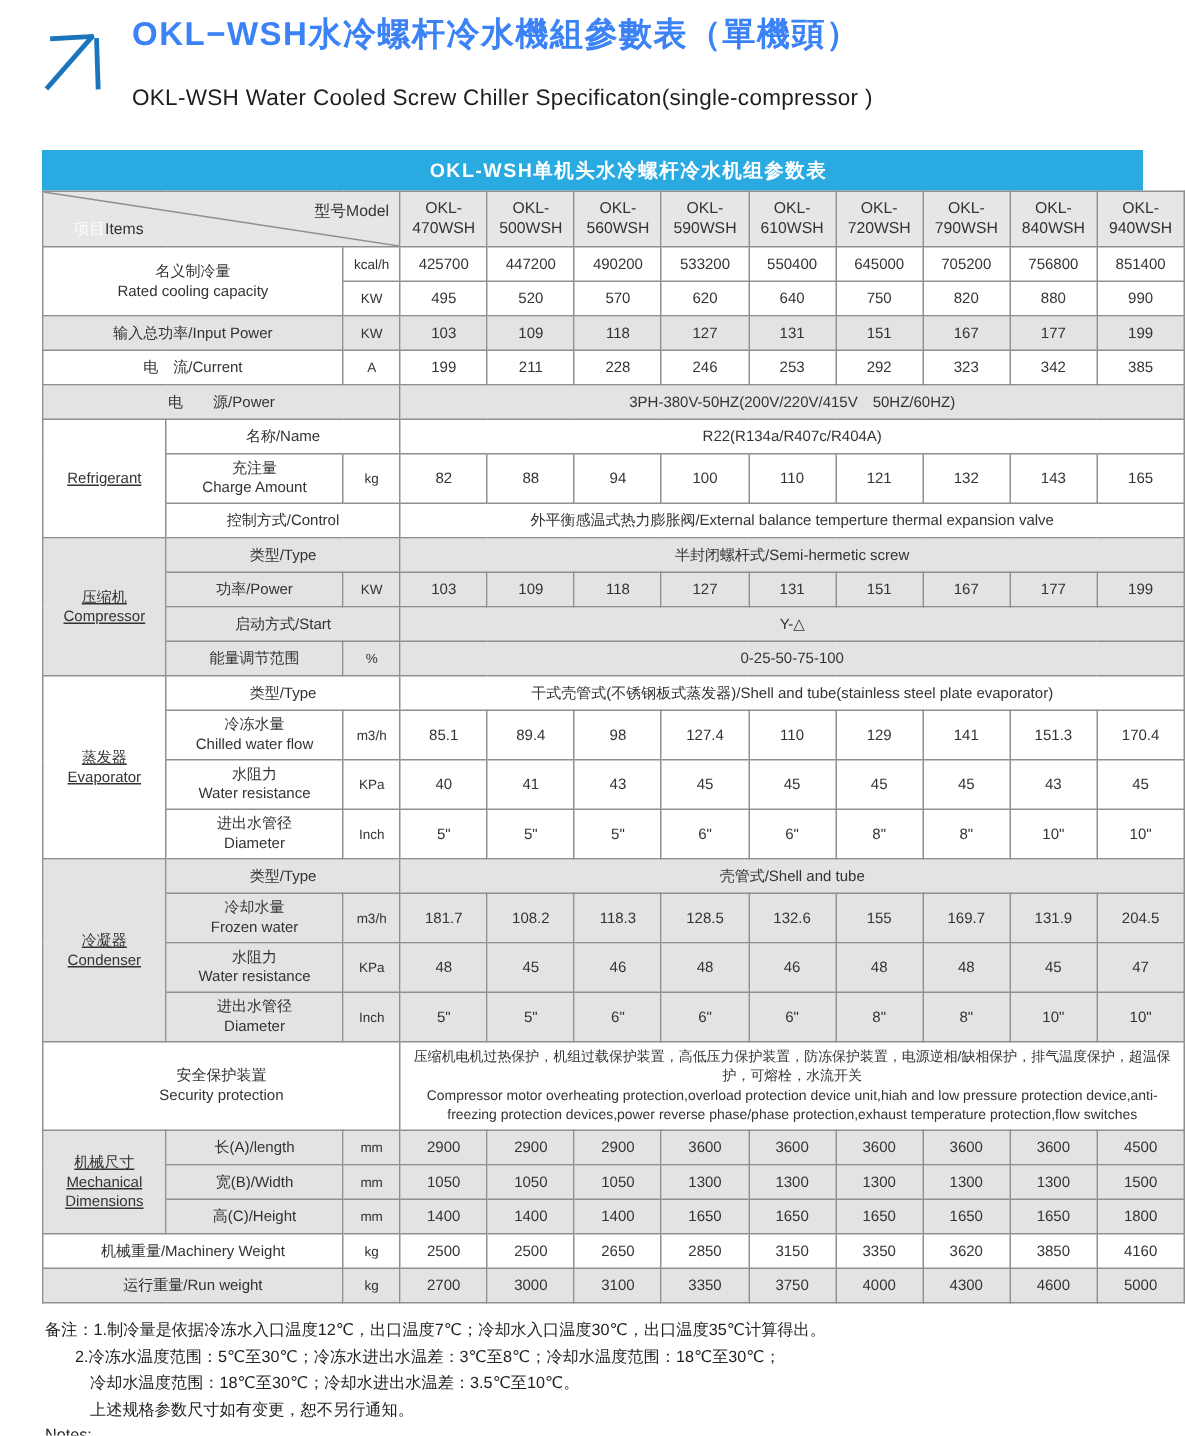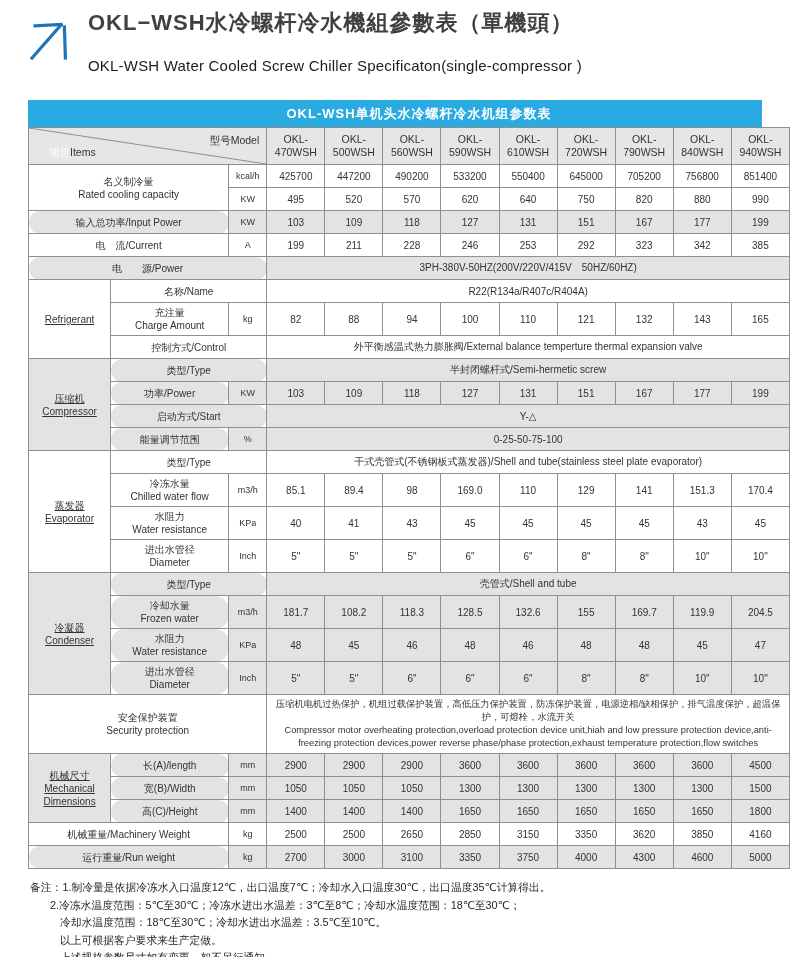--- a/index.html
+++ b/index.html
@@ -7,21 +7,21 @@
     width:790px;height:957px;background:#fff;color:#2e2e2e;
     font-family:"Liberation Sans","DejaVu Sans",sans-serif;
     -webkit-font-smoothing:antialiased;overflow:hidden;
   }
   .page{padding:8px 28px 0 28px;}
 
   
   .hdr{display:flex;align-items:flex-start;gap:14px;margin-top:2px;}
   .logo{width:46px;height:48px;flex:0 0 auto;margin-top:4px;}
   .titles{display:flex;flex-direction:column;}
-  .title-zh{font-size:22px;font-weight:bold;color:#404040;letter-spacing:1px;line-height:1.2;}
+  .title-zh{font-size:22px;font-weight:bold;color:#3b82f6;letter-spacing:1px;line-height:1.2;}
   .title-en{font-size:15px;color:#1d1d1d;margin-top:21px;letter-spacing:0.2px;}
 
   
   .banner{
     margin-top:26px;height:27px;line-height:27px;text-align:center;
     color:#fff;font-size:13px;font-weight:bold;letter-spacing:1px;
   }
 
   
   table.spec{
@@ -29,21 +29,21 @@
     font-size:10px;color:#333;
   }
   table.spec td{
     border:1px solid #8f8f8f;text-align:center;vertical-align:middle;
     padding:3px 1px;height:16px;overflow:hidden;
   }
   tr.g td{background:#e3e3e3;}
   tr.w td{background:#ffffff;}
   tr.hd td{background:#e6e6e6;font-size:10.5px;height:30px;}
   td.grp{font-size:10px;line-height:1.3;text-decoration:underline;}
-  td.lbl{line-height:1.3;border-radius:14px;}
+  td.lbl{line-height:1.3;}
   td.unit{font-size:9px;}
   td.val{font-size:10px;}
   td.sec{text-align:left;padding:3px 6px;font-size:9.3px;line-height:1.4;}
   td.corner{position:relative;padding:0;}
   .corner-svg{position:absolute;left:0;top:0;width:100%;height:100%;}
   .corner-items{position:absolute;left:20px;bottom:4px;font-size:10.5px;}
   .corner-items .zh{color:rgba(255,255,255,0.92);}
   .corner-model{position:absolute;right:7px;top:6px;font-size:10.5px;}
   .model-cell{line-height:1.25;}
 
@@ -259,21 +259,21 @@
         </tr>
         <tr class="w">
           <td class="lbl">
             <div>冷冻水量</div>
             <div>Chilled water flow</div>
           </td>
           <td class="unit">m3/h</td>
           <td class="val">85.1</td>
           <td class="val">89.4</td>
           <td class="val">98</td>
-          <td class="val">169.0</td>
+          <td class="val">127.4</td>
           <td class="val">110</td>
           <td class="val">129</td>
           <td class="val">141</td>
           <td class="val">151.3</td>
           <td class="val">170.4</td>
         </tr>
         <tr class="w">
           <td class="lbl">
             <div>水阻力</div>
             <div>Water resistance</div>
@@ -319,21 +319,21 @@
             <div>Frozen water</div>
           </td>
           <td class="unit">m3/h</td>
           <td class="val">181.7</td>
           <td class="val">108.2</td>
           <td class="val">118.3</td>
           <td class="val">128.5</td>
           <td class="val">132.6</td>
           <td class="val">155</td>
           <td class="val">169.7</td>
-          <td class="val">119.9</td>
+          <td class="val">131.9</td>
           <td class="val">204.5</td>
         </tr>
         <tr class="g">
           <td class="lbl">
             <div>水阻力</div>
             <div>Water resistance</div>
           </td>
           <td class="unit">KPa</td>
           <td class="val">48</td>
           <td class="val">45</td>
@@ -441,18 +441,17 @@
           <td class="val">4600</td>
           <td class="val">5000</td>
         </tr>
       </tbody>
   </table>
 
   <div class="notes" id="notes">
       <div class="note-line ind0">备注：1.制冷量是依据冷冻水入口温度12℃，出口温度7℃；冷却水入口温度30℃，出口温度35℃计算得出。</div>
       <div class="note-line ind1">2.冷冻水温度范围：5℃至30℃；冷冻水进出水温差：3℃至8℃；冷却水温度范围：18℃至30℃；</div>
       <div class="note-line ind2">冷却水温度范围：18℃至30℃；冷却水进出水温差：3.5℃至10℃。</div>
-      <div class="note-line ind2">以上可根据客户要求来生产定做。</div>
       <div class="note-line ind2">上述规格参数尺寸如有变更，恕不另行通知。</div>
       <div class="note-line ind0">Notes:</div>
     </div>
 
 </div>
 
 </body></html>

